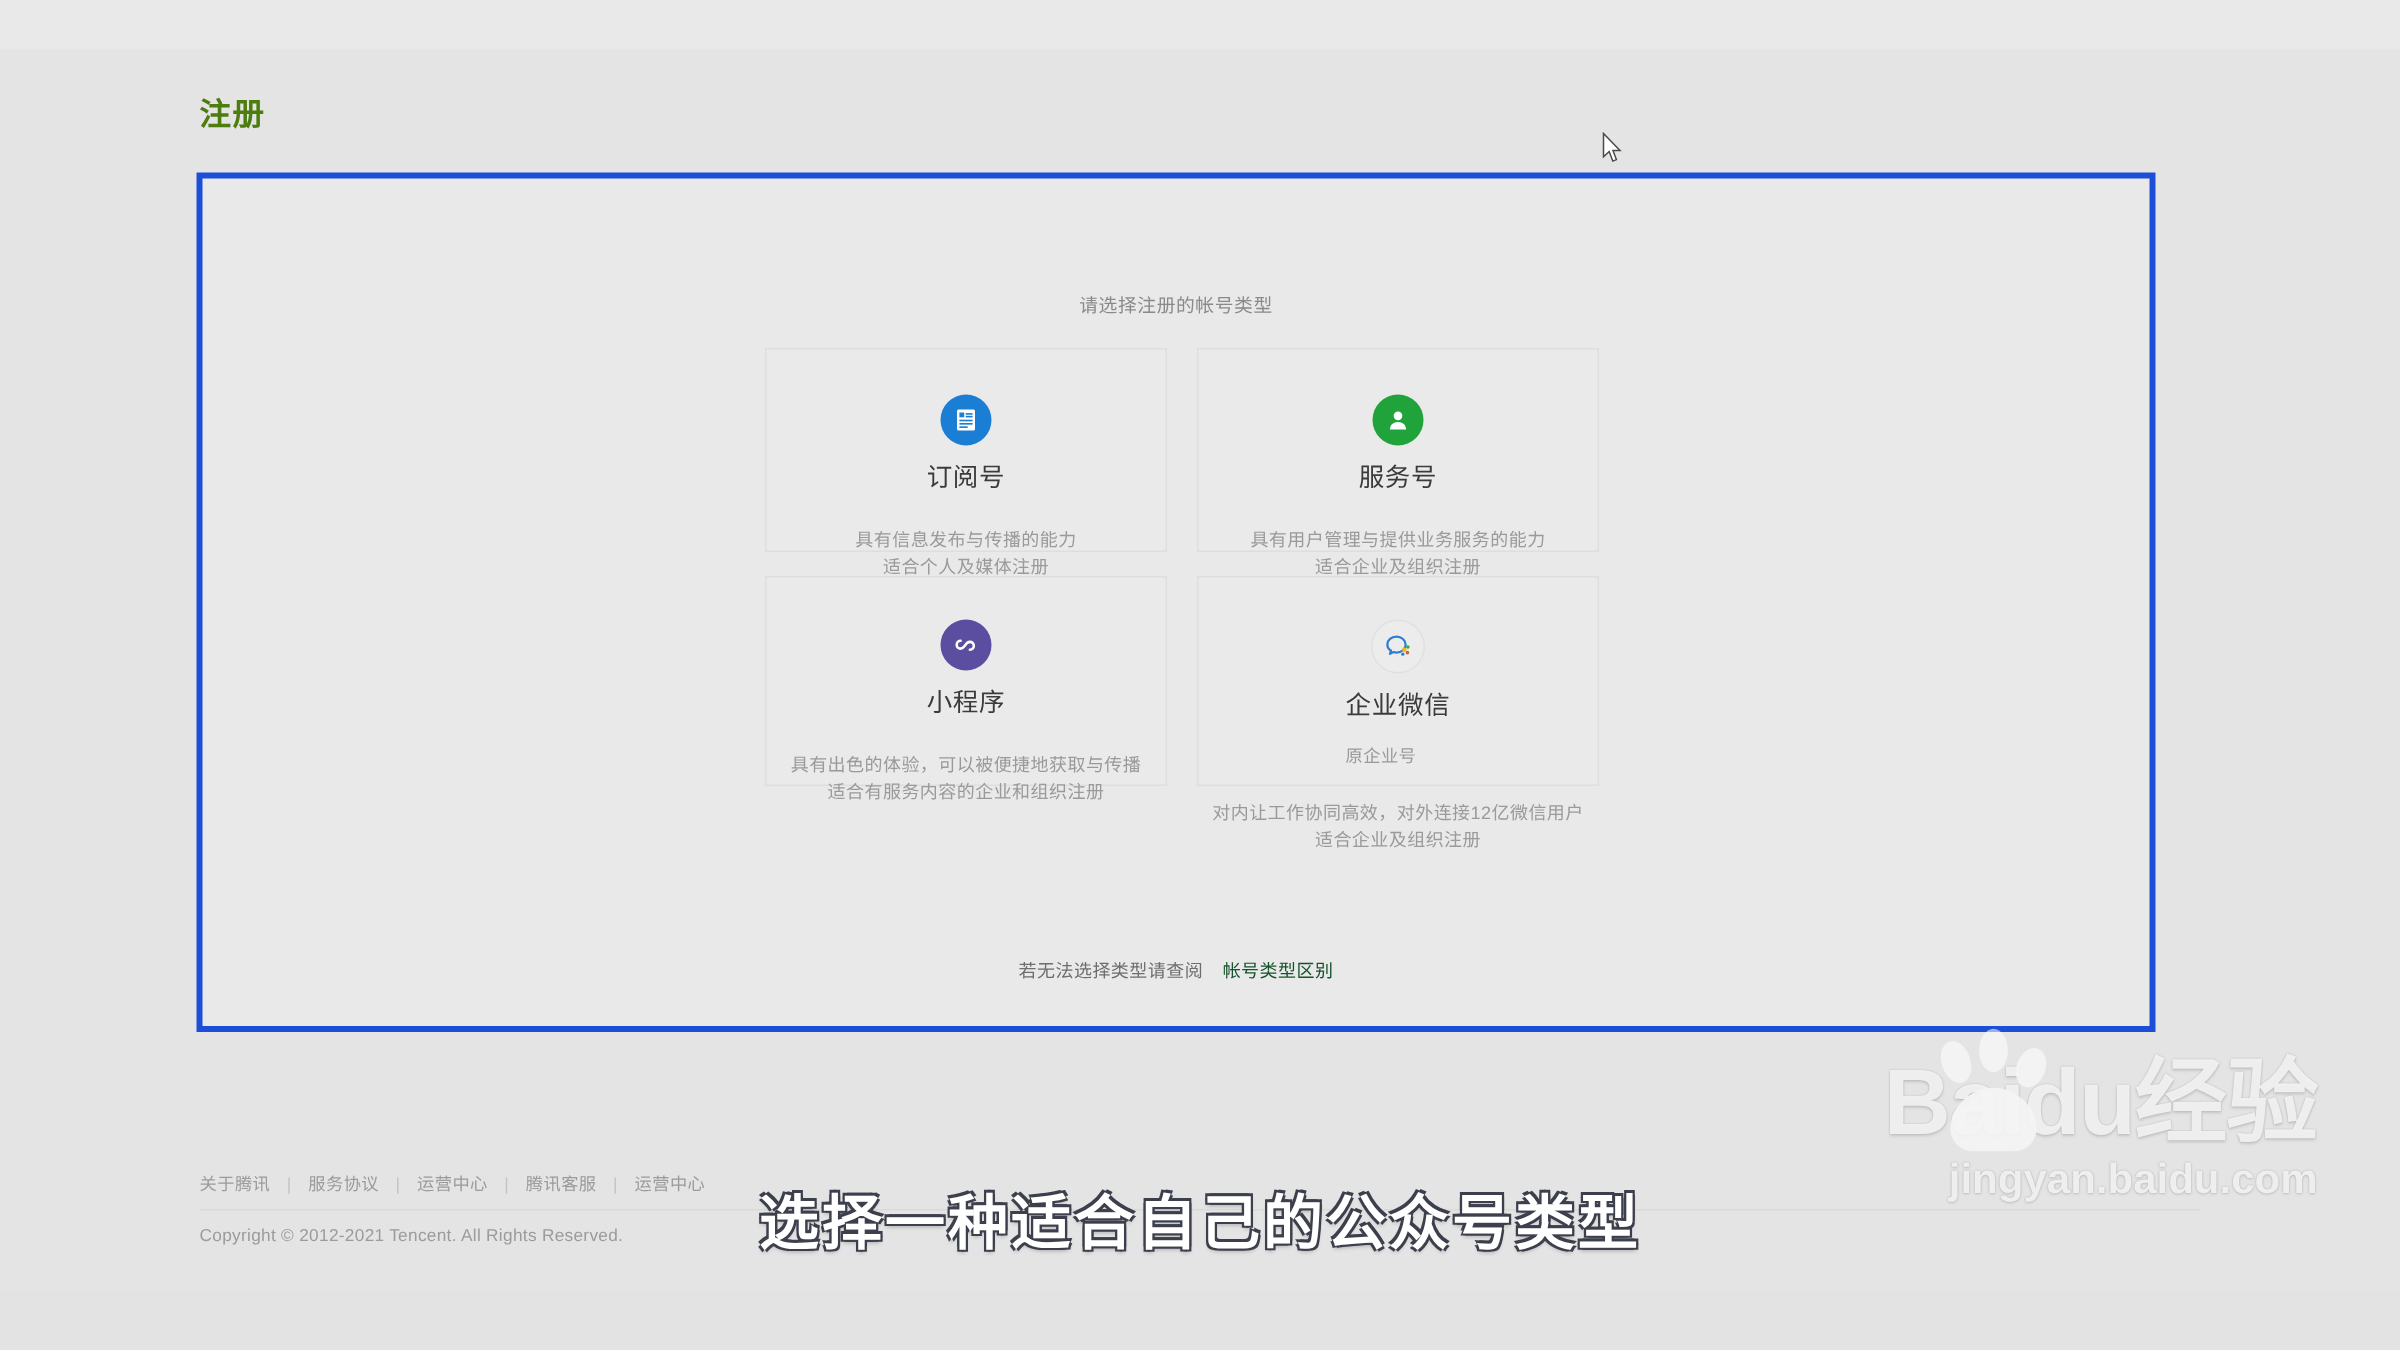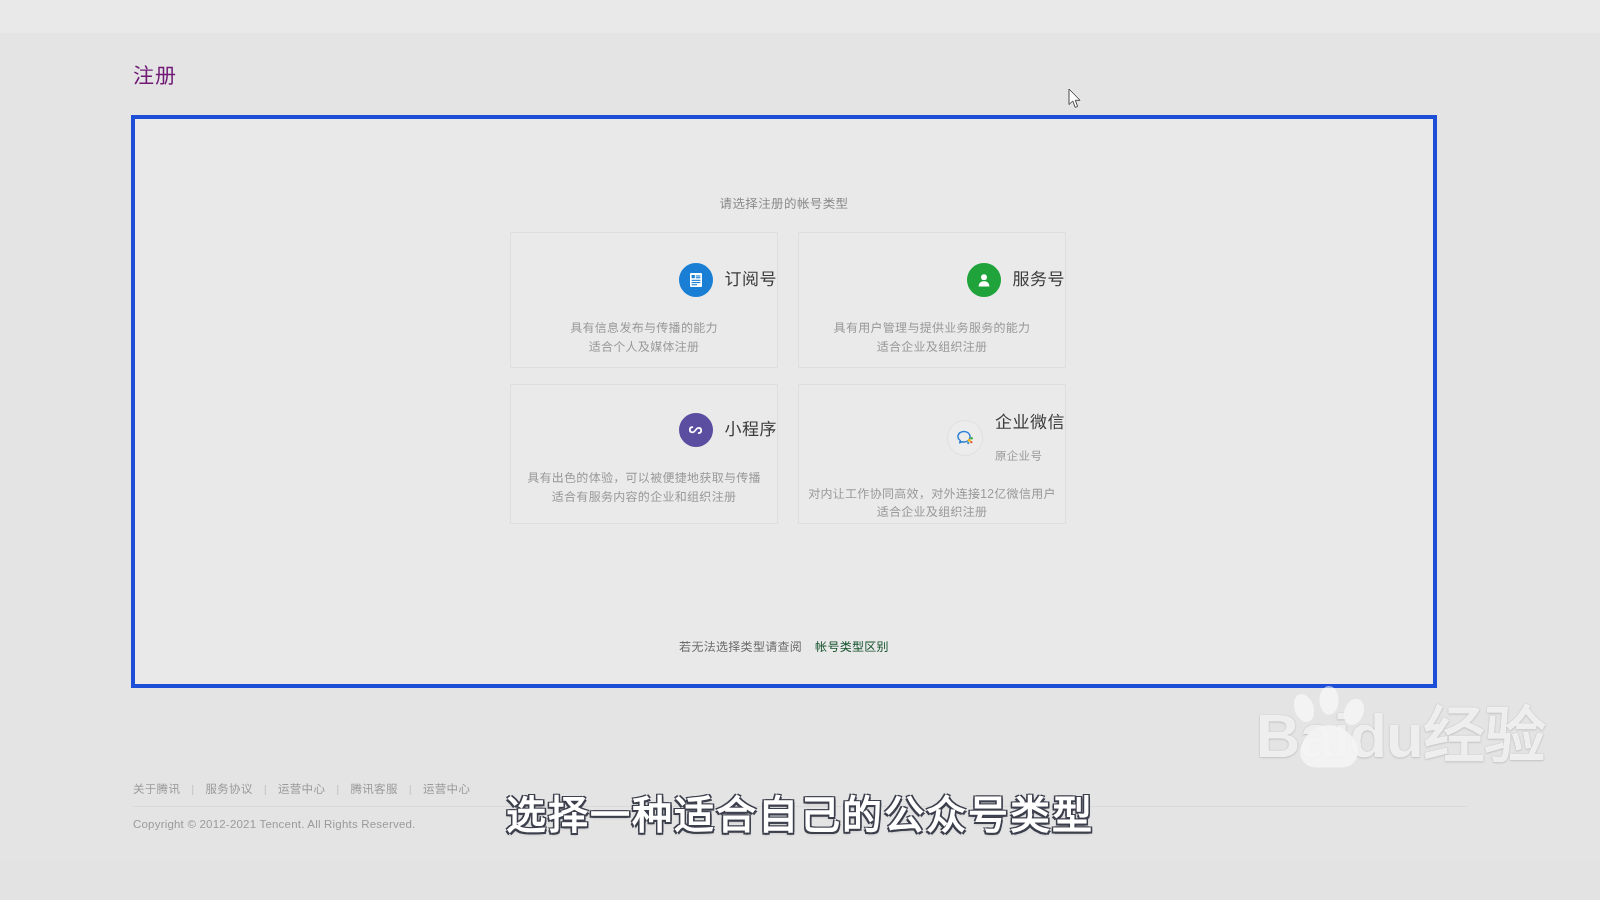--- a/index.html
+++ b/index.html
@@ -33,23 +33,23 @@
     width: 1600px;
     height: 828px;
     background: #e4e4e4;
   }
 
   .page-title {
     position: absolute;
     left: 133px;
     top: 26px;
     font-size: 21px;
-    color: #701a75;
+    color: #4d7c0f;
     letter-spacing: 1px;
-    font-weight: 400;
+    font-weight: 700;
   }
 
   
   .panel {
     position: absolute;
     left: 131px;
     top: 82px;
     width: 1306px;
     height: 573px;
     background: #e9e9e9;
@@ -87,22 +87,23 @@
     background: #eaeaea;
     text-align: center;
     cursor: pointer;
   }
   .card.top { height: 136px; padding-top: 30px; }
   .card.bottom { height: 140px; padding-top: 28px; }
 
   .card-head {
     display: flex;
     align-items: center;
-    justify-content: flex-end;
+    justify-content: flex-start;
     gap: 12px;
+    flex-direction: column;
   }
   .card-head.wide { }
 
   .icon-badge {
     width: 34px;
     height: 34px;
     border-radius: 50%;
     display: flex;
     align-items: center;
     justify-content: center;
@@ -377,19 +378,20 @@
 </div>
 
 <div class="watermark">
   <svg class="wm-paw" viewBox="0 0 100 100">
     <ellipse cx="24" cy="26" rx="10" ry="15" fill="rgba(255,255,255,.9)" transform="rotate(-18 24 26)"></ellipse>
     <ellipse cx="50" cy="18" rx="10" ry="15" fill="rgba(255,255,255,.9)"></ellipse>
     <ellipse cx="76" cy="30" rx="10" ry="14" fill="rgba(255,255,255,.9)" transform="rotate(20 76 30)"></ellipse>
     <path d="M50 44c16 0 30 14 30 28 0 9-7 16-16 16H36c-9 0-16-7-16-16 0-14 14-28 30-28z" fill="rgba(255,255,255,.9)"></path>
   </svg>
   <div class="wm-logo"><span>Bai</span><span>du</span><span>经验</span></div>
+  <div class="wm-url">jingyan.baidu.com</div>
 </div>
 
 <div class="caption">选择一种适合自己的公众号类型</div>
 
 <svg class="cursor" viewBox="0 0 14 22">
   <path d="M1 1 L1 16.5 L4.8 13 L7.2 19.4 L9.6 18.4 L7.3 12.3 L12 12.3 Z" fill="#ffffff" stroke="#4a4a4a" stroke-width="1"></path>
 </svg>
 
 </body></html>

